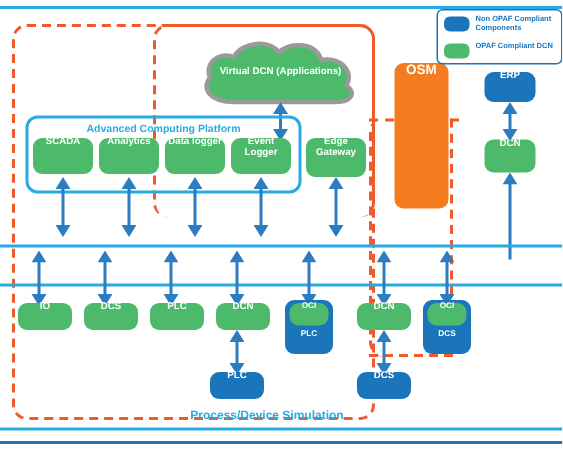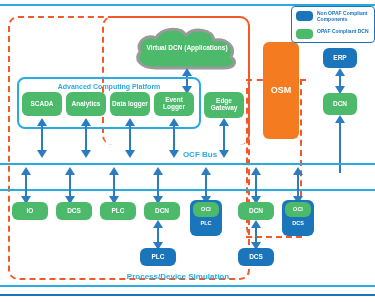--- a/index.html
+++ b/index.html
@@ -4,21 +4,21 @@
 <style>
   html,body{margin:0;padding:0;background:#ffffff;}
   body{font-family:"Liberation Sans",sans-serif;}
   #stage{position:relative;width:375px;height:302px;overflow:hidden;background:#fff;}
 
   .hline{position:absolute;height:2px;background:#29ABE2;}
   .hline.dark{background:#1B75BB;}
 
   .boundary{position:absolute;border:2px dashed #F1592A;border-radius:10px;background:transparent;}
 
-  .node{position:absolute;border-radius:6px;display:flex;align-items:center;justify-content:center;
+  .node{position:absolute;border-radius:6px;display:flex;align-items:flex-start;justify-content:center;
         text-align:center;color:#fff;font-weight:bold;line-height:1.05;box-sizing:border-box;}
   .green{background:#4CB96B;}
   .blue{background:#1B75BB;}
   .orange{background:#F47B20;}
 
   .acp{position:absolute;border:2px solid #29ABE2;border-radius:8px;background:transparent;}
   .acp-title{position:absolute;color:#29ABE2;font-weight:bold;text-align:center;width:100%;}
 
   .cloud{position:absolute;}
   .buslabel{position:absolute;color:#29ABE2;font-weight:bold;text-align:center;}
@@ -135,21 +135,20 @@
     </svg>
 
   <div class="vline" style="left:223px;top:120px;height:34px;"></div>
   <svg style="position:absolute;left:219px;top:118px;" width="10" height="8">
       <path d="M5 0 L0 8 L10 8 Z" fill="#2B7CC0"></path>
     </svg>
   <svg style="position:absolute;left:219px;top:150px;" width="10" height="8">
       <path d="M5 8 L0 0 L10 0 Z" fill="#2B7CC0"></path>
     </svg>
 
-  <div class="buslabel" style="left:150px;top:150px;width:100px;font-size:8px;">OCF Bus</div>
   <div class="hline" style="left:0;top:163px;width:375px;"></div>
   <div class="hline" style="left:0;top:189px;width:375px;"></div>
 
   <div class="vline" style="left:25px;top:170px;height:30px;"></div>
   <svg style="position:absolute;left:21px;top:167px;" width="10" height="8">
       <path d="M5 0 L0 8 L10 8 Z" fill="#2B7CC0"></path>
     </svg>
   <svg style="position:absolute;left:21px;top:196px;" width="10" height="8">
       <path d="M5 8 L0 0 L10 0 Z" fill="#2B7CC0"></path>
     </svg>

